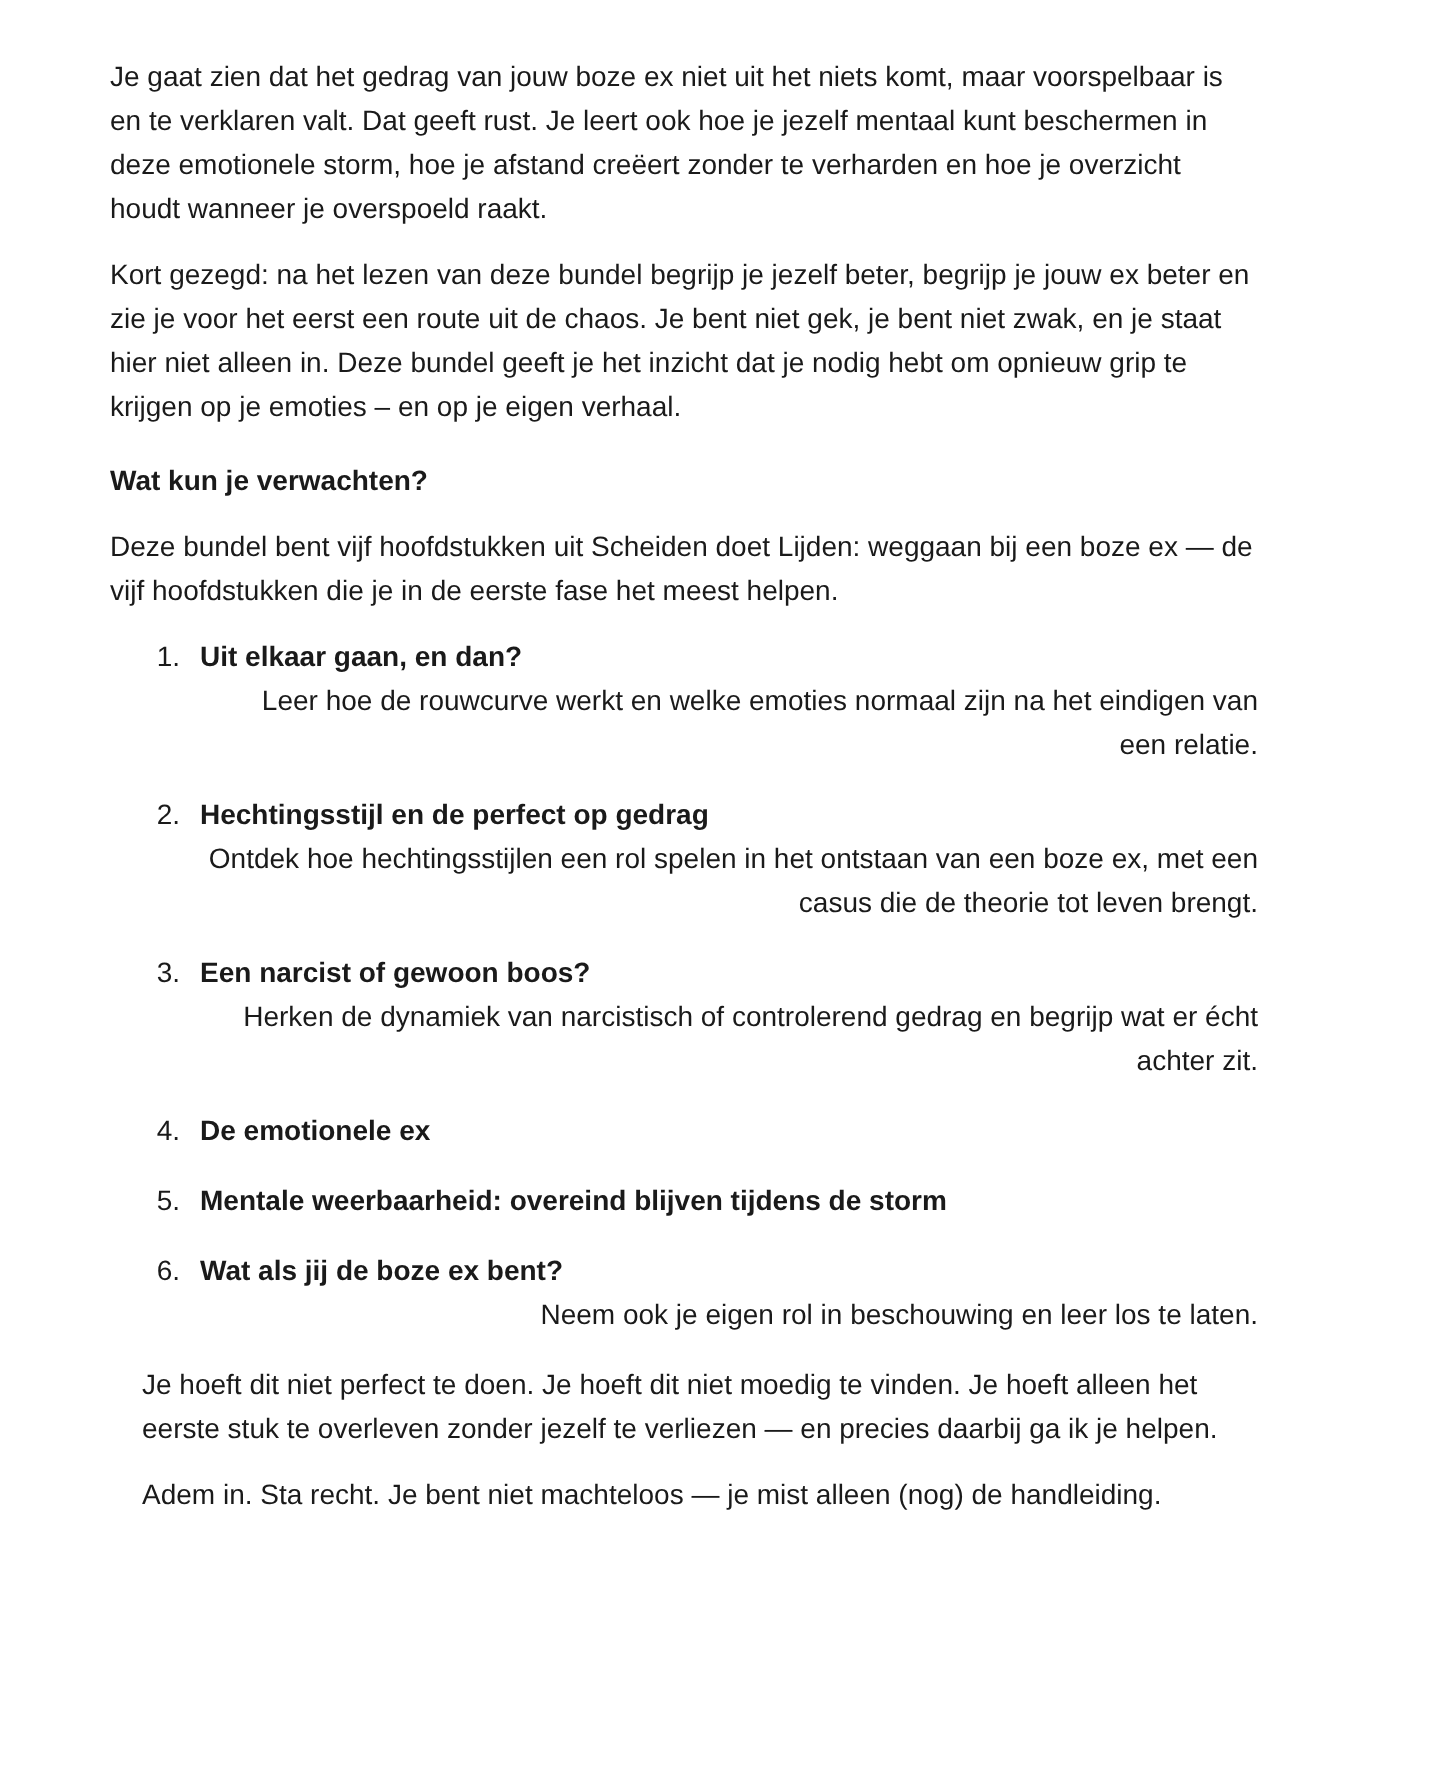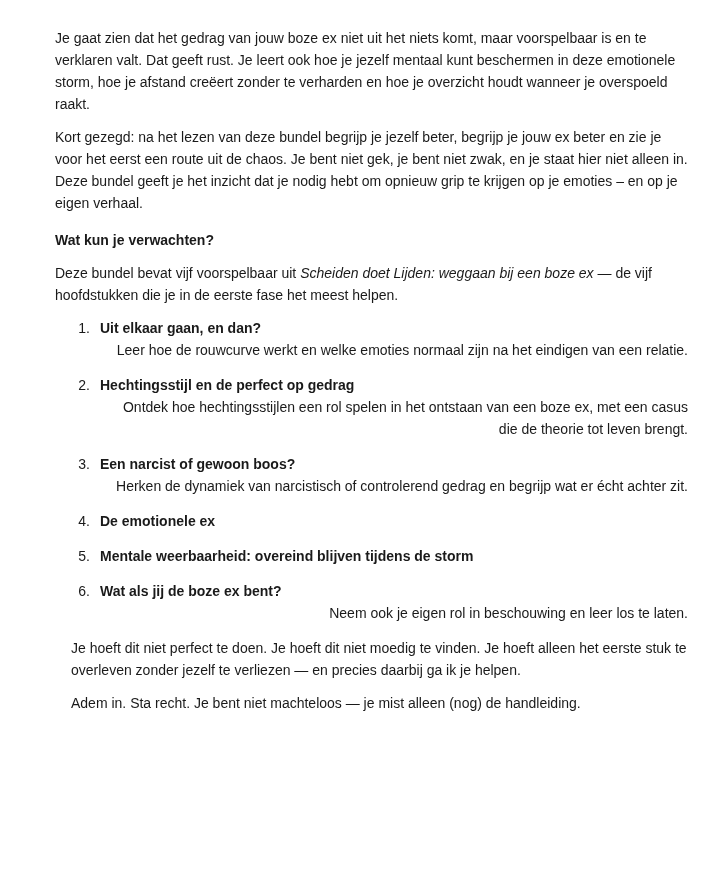--- a/index.html
+++ b/index.html
@@ -12,33 +12,32 @@
     font-family: "Liberation Sans", "DejaVu Sans", sans-serif;
     font-size: 14px;
     line-height: 22px;
     color: #1a1a1a;
     overflow: hidden;
   }
   .page {
     width: 715px;
     height: 887px;
     background: #ffffff;
-    padding: 27px 27px 0 55px;
+    padding: 27px 86px 0 55px;
   }
   .para {
     margin: 0 0 11px 0;
   }
   .section-heading {
     font-size: 14px;
     font-weight: bold;
     line-height: 22px;
     margin: 15px 0 11px 0;
   }
   .book-title {
-    font-style: italic;
     text-align: center;
   }
   .chapter-list {
     margin: 2px 0 6px 0;
   }
   .chapter {
     display: flex;
     margin: 0 0 13px 0;
   }
   .chapter-num {
@@ -66,21 +65,21 @@
 <body>
 
 <div class="page">
 
   <p class="para">Je gaat zien dat het gedrag van jouw boze ex niet uit het niets komt, maar voorspelbaar is en te verklaren valt. Dat geeft rust. Je leert ook hoe je jezelf mentaal kunt beschermen in deze emotionele storm, hoe je afstand creëert zonder te verharden en hoe je overzicht houdt wanneer je overspoeld raakt.</p>
 
   <p class="para">Kort gezegd: na het lezen van deze bundel begrijp je jezelf beter, begrijp je jouw ex beter en zie je voor het eerst een route uit de chaos. Je bent niet gek, je bent niet zwak, en je staat hier niet alleen in. Deze bundel geeft je het inzicht dat je nodig hebt om opnieuw grip te krijgen op je emoties – en op je eigen verhaal.</p>
 
   <h3 class="section-heading">Wat kun je verwachten?</h3>
 
-  <p class="para"><span>Deze bundel bevat vijf voorspelbaar uit </span><span class="book-title">Scheiden doet Lijden: weggaan bij een boze ex</span><span> — de vijf hoofdstukken die je in de eerste fase het meest helpen.</span></p>
+  <p class="para"><span>Deze bundel bent vijf hoofdstukken uit </span><span class="book-title">Scheiden doet Lijden: weggaan bij een boze ex</span><span> — de vijf hoofdstukken die je in de eerste fase het meest helpen.</span></p>
 
   <div class="chapter-list">
 
     <div class="chapter">
       <span class="chapter-num">1.</span>
       <div class="chapter-body">
         <span class="chapter-title">Uit elkaar gaan, en dan?</span>
         <span class="chapter-desc">&nbsp;Leer hoe de rouwcurve werkt en welke emoties normaal zijn na het eindigen van een relatie.</span>
       </div>
     </div>

